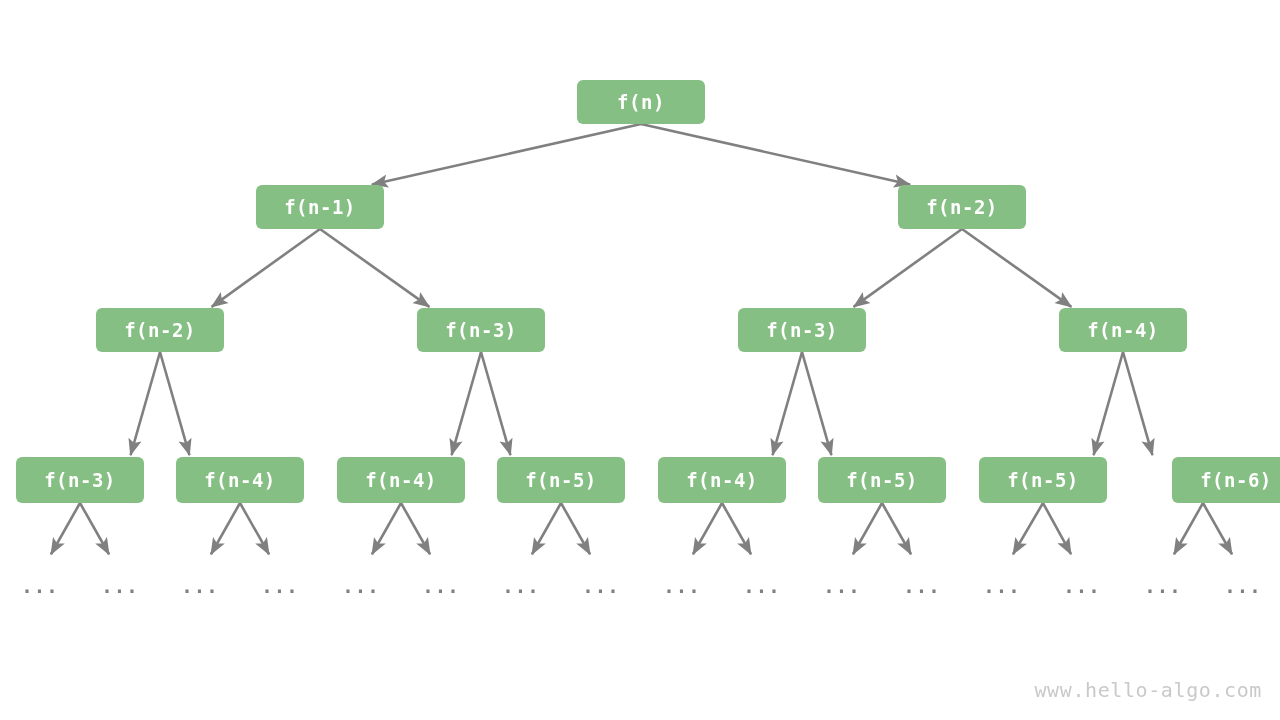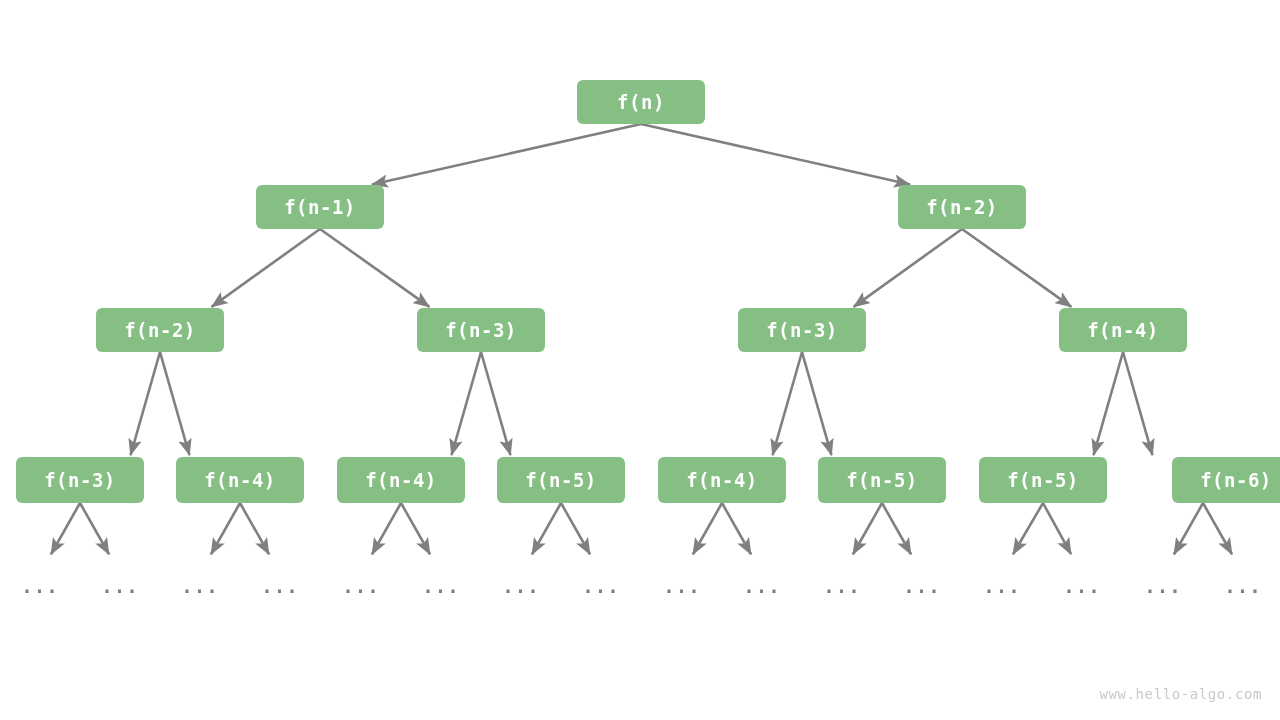--- a/index.html
+++ b/index.html
@@ -64,21 +64,21 @@
     transform: translate(-50%, -50%);
     white-space: nowrap;
     user-select: none;
   }
   #watermark {
     position: absolute;
     right: 18px;
     bottom: 18px;
     color: #c9c9c9;
     font-family: "DejaVu Sans Mono", "Liberation Mono", monospace;
-    font-size: 14px;
+    font-size: 20px;
     letter-spacing: 0.6px;
     white-space: nowrap;
     user-select: none;
   }
 </style>
 </head>
 <body style="background: rgb(255, 255, 255);">
 
 <div id="diagram-root">
 

